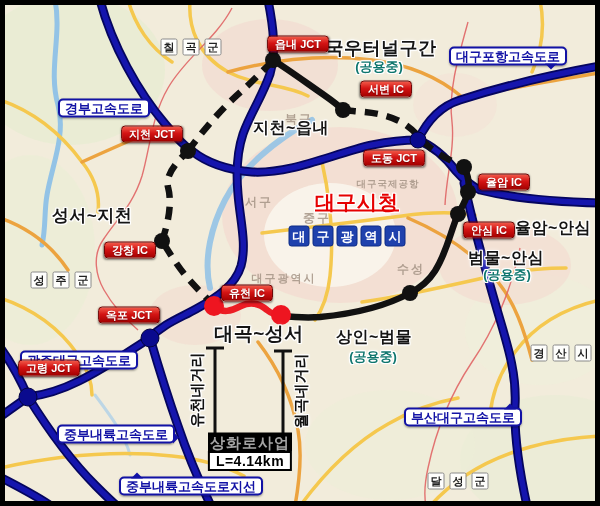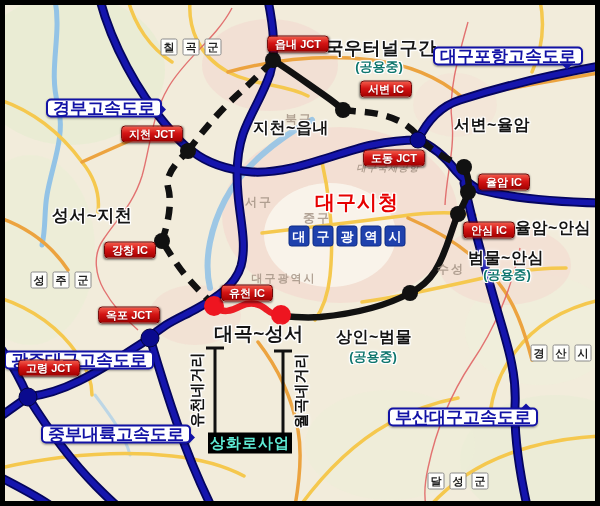--- a/index.html
+++ b/index.html
@@ -9,38 +9,38 @@
   .frame{position:absolute;inset:0;border:5px solid #000;z-index:60;pointer-events:none;}
   .abs{position:absolute;transform:translate(-50%,-50%);white-space:nowrap;}
   .halo{text-shadow:-1px -1px 0 #fff,1px -1px 0 #fff,-1px 1px 0 #fff,1px 1px 0 #fff,
         -1px 0 0 #fff,1px 0 0 #fff,0 -1px 0 #fff,0 1px 0 #fff,0 0 4px #fff;}
   .section{z-index:12;font-size:16px;font-weight:800;color:#151515;letter-spacing:.5px;}
   .status{z-index:12;font-size:13px;font-weight:800;color:#0f766e;}
   .badge{z-index:30;font-size:11px;font-weight:bold;color:#fff;
          background:linear-gradient(180deg,#f25a4a 0%,#d41414 45%,#a30000 100%);
          border:1px solid #6e0000;border-radius:4px;padding:1px 7px;line-height:13px;
          box-shadow:0 1px 2px rgba(0,0,0,.45);text-shadow:0 1px 1px rgba(0,0,0,.35);}
-  .bluebox{z-index:28;font-size:17px;font-weight:800;color:#1212a5;background:#fff;
+  .bluebox{z-index:28;font-size:13px;font-weight:800;color:#1212a5;background:#fff;
            border:2px solid #1212a5;border-radius:5px;padding:0 5px;line-height:15px;
            box-shadow:0 1px 2px rgba(0,0,0,.3);}
   .bluebox .tail{position:absolute;width:0;height:0;border:6px solid transparent;}
   .regionbox{z-index:14;display:flex;gap:5px;}
   .regionbox span{display:block;width:15px;height:15px;line-height:15px;text-align:center;
         font-size:11px;font-weight:bold;color:#222;background:rgba(255,255,255,.92);
         border:1px solid #8a8a8a;border-radius:2px;}
   .metroboxes{z-index:14;display:flex;gap:3px;}
   .metroboxes span{display:block;width:19px;height:19px;line-height:19px;text-align:center;
         font-size:13px;font-weight:bold;color:#fff;background:#1f41ad;
         border:1px solid #0c2a86;border-radius:3px;}
   .cityhall{z-index:14;font-size:20px;font-weight:900;color:#e60000;letter-spacing:1px;}
   .faint{z-index:4;font-size:12px;font-weight:bold;color:#a59486;opacity:.85;letter-spacing:2px;}
   .faint.small{font-size:9.5px;letter-spacing:1px;}
   .vlabel{z-index:16;font-size:15px;font-weight:800;color:#111;
           transform:translate(-50%,-50%) rotate(-90deg);}
-  .projname{z-index:40;font-size:15px;font-weight:800;color:#5eead4;background:#000;
+  .projname{z-index:40;font-size:15px;font-weight:800;color:#a3a3a3;background:#000;
             padding:1px 2px;letter-spacing:1px;}
   .projlen{z-index:40;font-size:14px;font-weight:800;color:#000;background:#fff;
            border:2px solid #000;padding:0 6px;letter-spacing:.5px;}
 </style>
 </head>
 <body>
 
 <div class="stage">
 
 <svg width="600" height="506" viewBox="0 0 600 506">
@@ -155,28 +155,27 @@
     <circle cx="150" cy="338" r="9" fill="#0a0a8e" stroke="#04043f" stroke-width="1"></circle>
     <circle cx="28" cy="397" r="9" fill="#0a0a8e" stroke="#04043f" stroke-width="1"></circle>
     <circle cx="214" cy="306" r="10" fill="#ee1520"></circle>
     <circle cx="281" cy="315" r="10" fill="#ee1520"></circle>
   </g>
 </svg>
 
 <div class="abs faint" style="left:299px;top:119px;">북구</div>
 <div class="abs faint" style="left:259px;top:202px;">서구</div>
 <div class="abs faint" style="left:317px;top:218px;">중구</div>
-<div class="abs faint" style="left:411px;top:269px;margin-left:40px;">수성</div>
-<div class="abs faint small" style="left:388px;top:168px;font-style:italic;">대구국제공항</div>
+<div class="abs faint" style="left:411px;top:269px;">수성</div>
+<div class="abs faint small" style="left:388px;top:184px;">대구국제공항</div>
 <div class="abs faint" style="left:284px;top:278px;font-size:11px;">대구광역시</div>
 
 <div class="abs section halo" style="left:291px;top:128px;">지천~읍내</div>
 <div class="abs section halo" style="left:381px;top:48px;font-size:18px;">국우터널구간</div>
 <div class="abs status halo" style="left:379px;top:67px;">(공용중)</div>
-<div class="abs section halo" style="left:492px;top:125px;">서변~율암</div>
 <div class="abs section halo" style="left:506px;top:258px;">범물~안심</div>
 <div class="abs section halo" style="left:553px;top:228px;">율암~안심</div>
 <div class="abs status halo" style="left:507px;top:275px;">(공용중)</div>
 <div class="abs section halo" style="left:374px;top:337px;">상인~범물</div>
 <div class="abs status halo" style="left:373px;top:357px;">(공용중)</div>
 <div class="abs section halo" style="left:259px;top:334px;font-size:19px;">대곡~성서</div>
 <div class="abs section halo" style="left:92px;top:215px;font-size:17px;">성서~지천</div>
 
 <div class="abs regionbox" style="left:191px;top:47px;">
   <span>칠</span>
@@ -192,21 +191,21 @@
   <span>경</span>
       <span>산</span>
       <span>시</span>
 </div>
 <div class="abs regionbox" style="left:458px;top:481px;">
   <span>달</span>
       <span>성</span>
       <span>군</span>
 </div>
 
-<div class="abs cityhall halo" style="left:357px;top:202px;">대구시청</div>
+<div class="abs cityhall halo" style="left:357px;top:202px;text-decoration:underline;">대구시청</div>
 <div class="abs metroboxes" style="left:347px;top:236px;">
   <span>대</span>
       <span>구</span>
       <span>광</span>
       <span>역</span>
       <span>시</span>
 </div>
 
 <div class="abs badge" style="left:298px;top:44px;">읍내 JCT</div>
 <div class="abs badge" style="left:152px;top:134px;">지천 JCT</div>
@@ -228,24 +227,29 @@
   <span class="tail" style="top:100%;right:8px;border-top-color:#1212a5;"></span>
 </div>
 <div class="abs bluebox" style="left:79px;top:345px;margin-top:15px;">
   <span>광주대구고속도로</span>
   <span class="tail" style="top:100%;left:10px;border-top-color:#1212a5;"></span>
 </div>
 <div class="abs bluebox" style="left:116px;top:434px;">
   <span>중부내륙고속도로</span>
   <span class="tail" style="left:100%;top:5px;border-left-color:#1212a5;"></span>
 </div>
+<div class="abs bluebox" style="left:191px;top:486px;">
+  <span>중부내륙고속도로지선</span>
+  <span class="tail" style="bottom:100%;left:10px;border-bottom-color:#1212a5;"></span>
+</div>
 <div class="abs bluebox" style="left:463px;top:417px;">
   <span>부산대구고속도로</span>
   <span class="tail" style="bottom:100%;right:4px;border-bottom-color:#1212a5;"></span>
 </div>
 
 <div class="abs vlabel halo" style="left:197px;top:390px;">유천네거리</div>
 <div class="abs vlabel halo" style="left:301px;top:391px;">월곡네거리</div>
 
 <div class="abs projname" style="left:250px;top:443px;">상화로사업</div>
+<div class="abs projlen" style="left:250px;top:461px;">L=4.14km</div>
 
 <div class="frame"></div>
 </div>
 
 </body></html>

